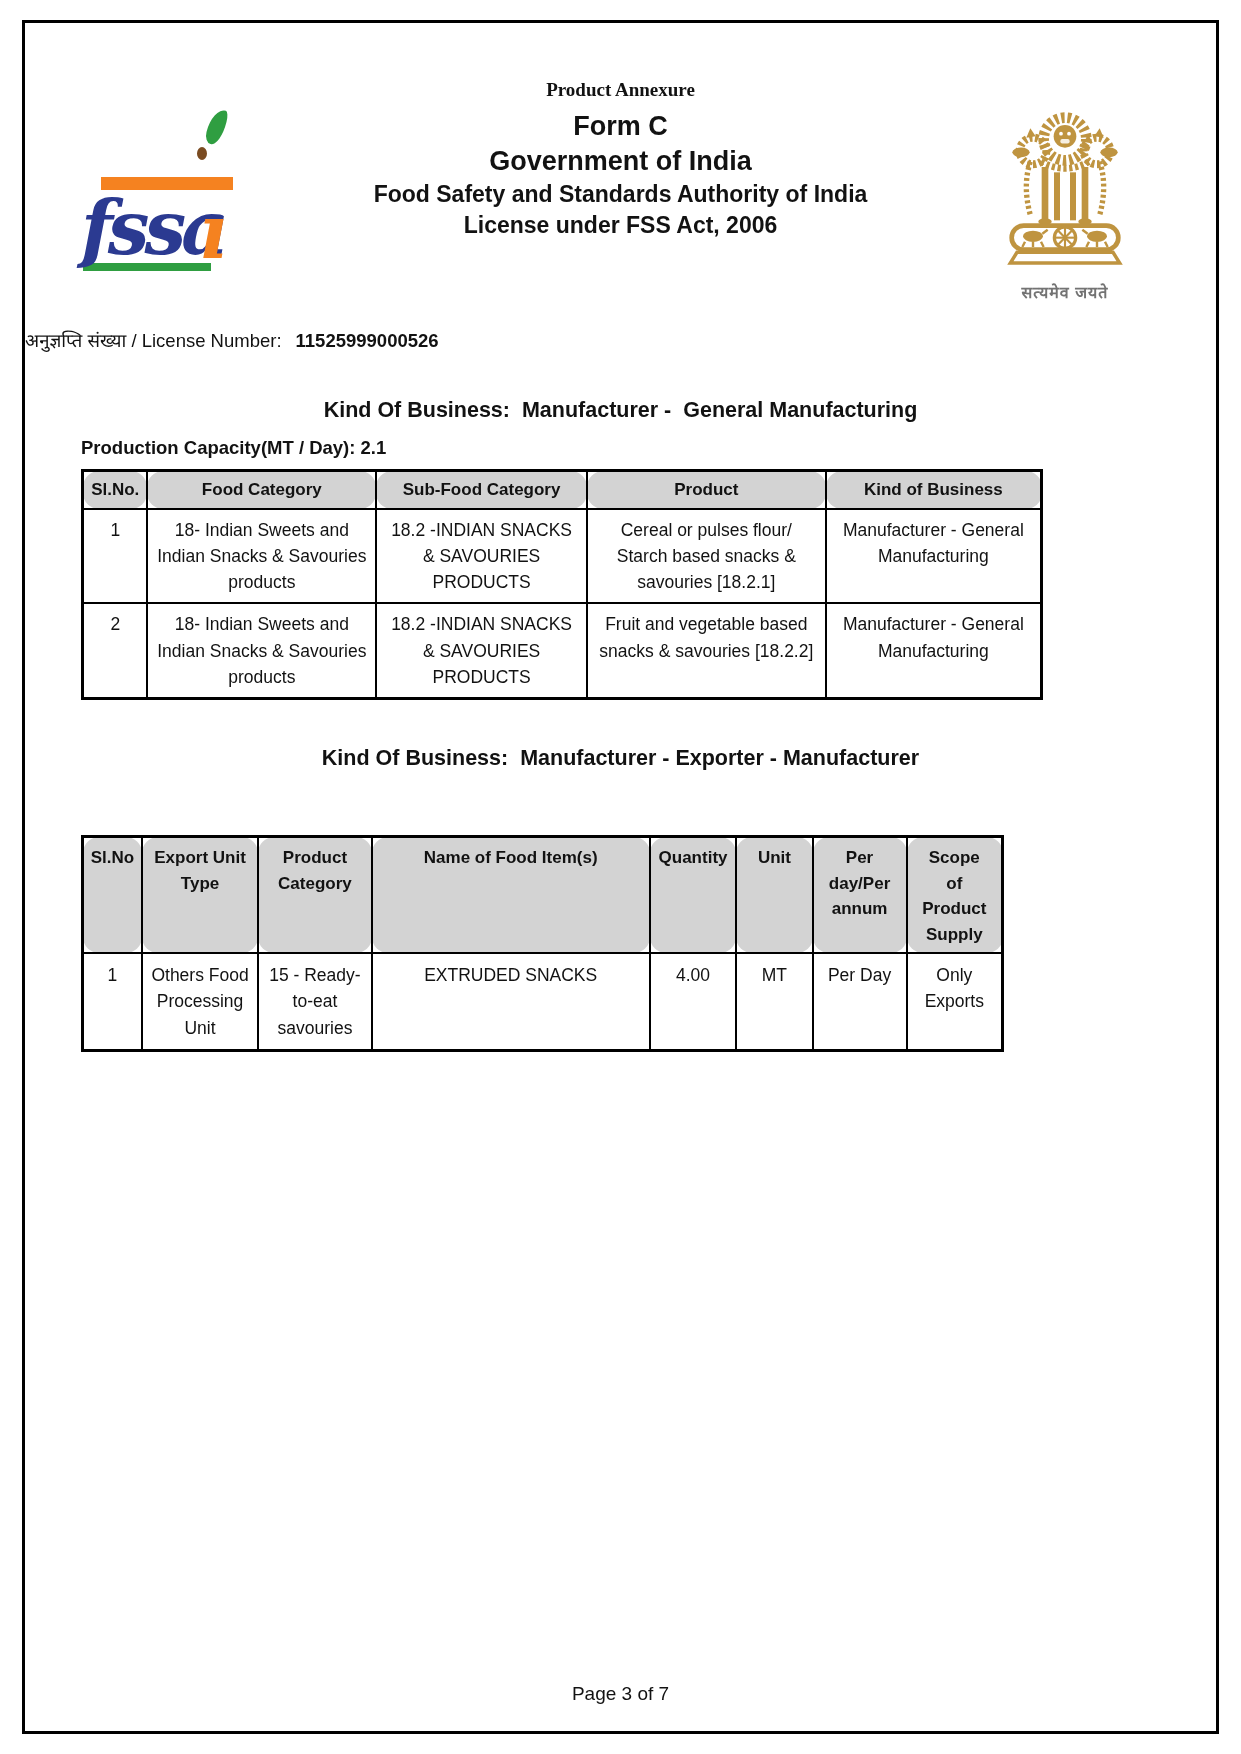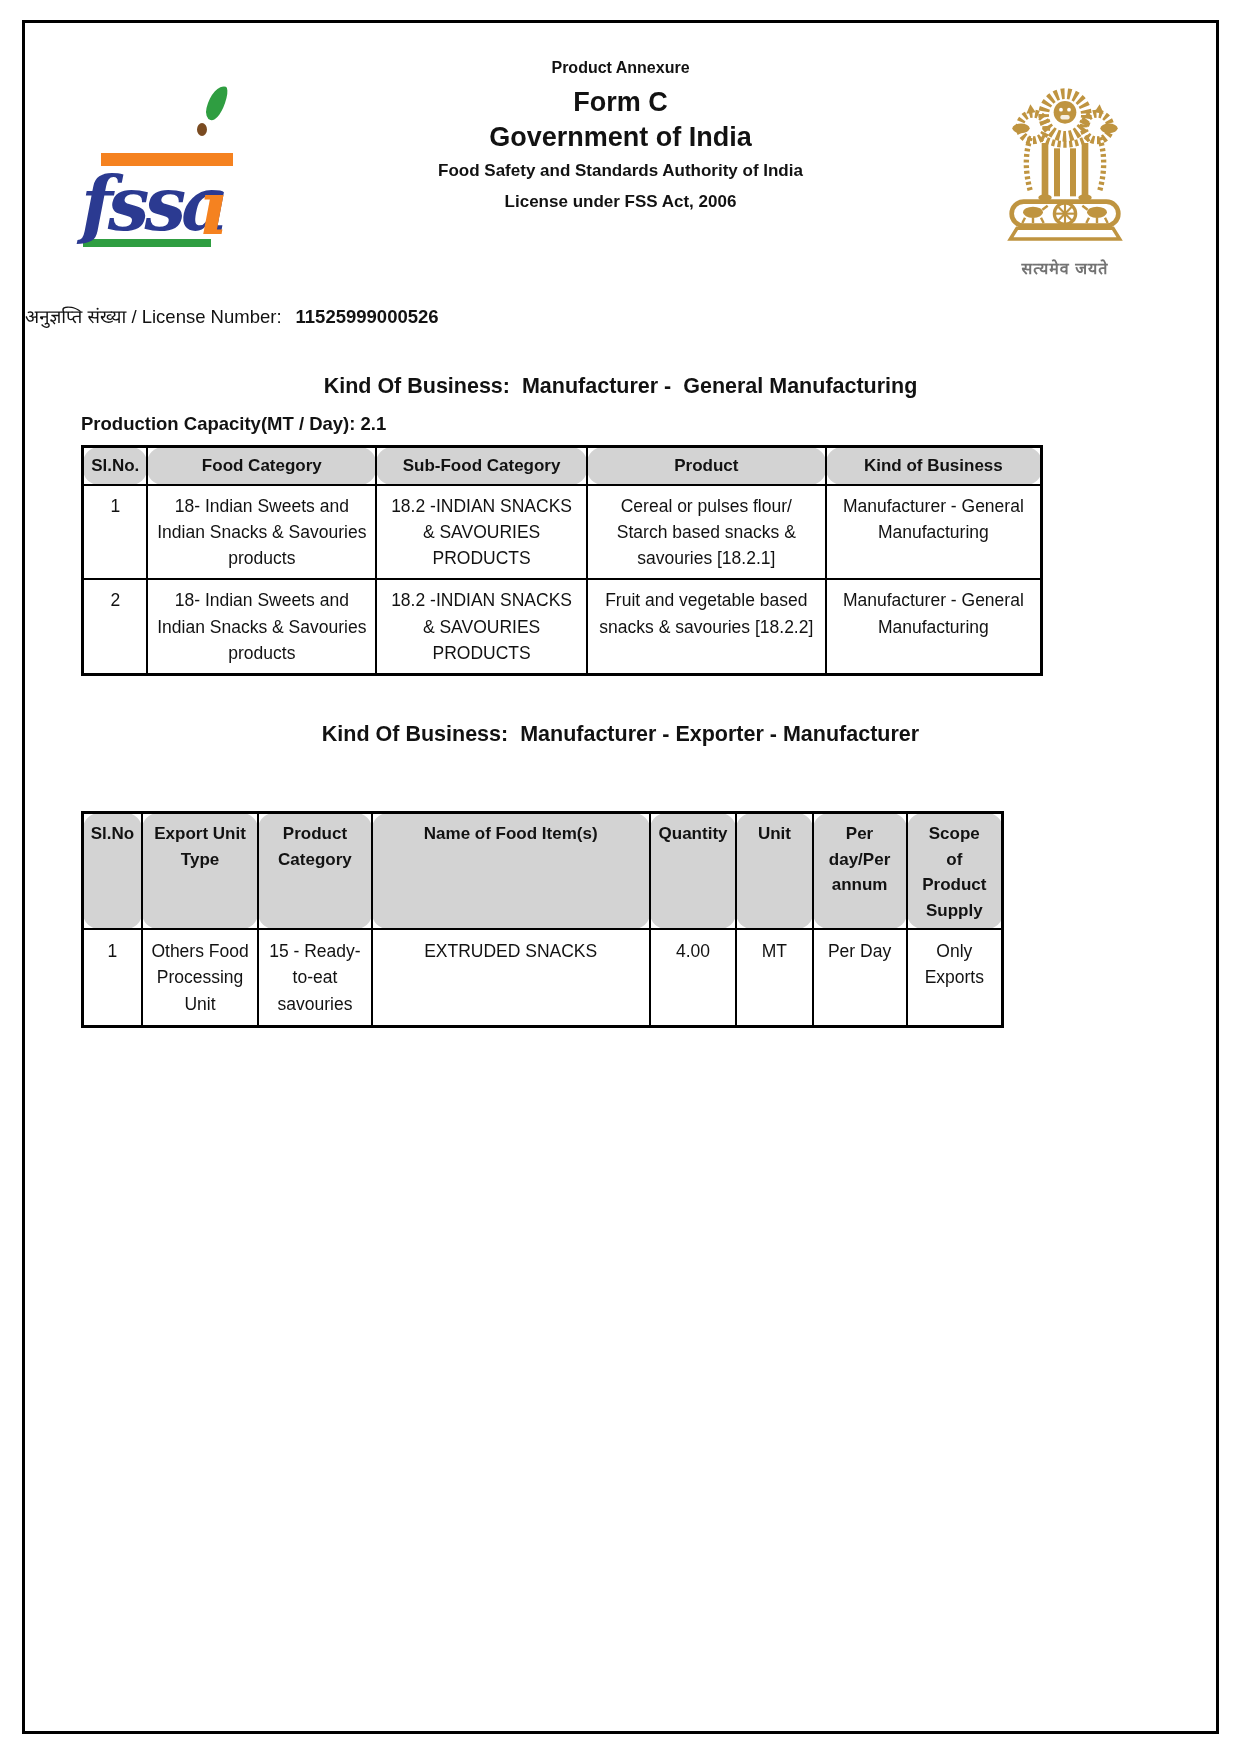--- a/index.html
+++ b/index.html
@@ -5,25 +5,25 @@
   html,body{margin:0;padding:0;background:#fff;}
   body{
     width:1241px;height:1754px;position:relative;
     font-family:"Liberation Sans","DejaVu Sans",sans-serif;
     color:#121212;
   }
   .page{
     position:absolute;left:22px;top:20px;right:22px;bottom:20px;
     border:3px solid #000;background:#fff;overflow:hidden;
   }
-  .doc-title{margin-top:36px;text-align:center;font-size:16px;font-weight:bold;}
+  .doc-title{margin-top:56px;text-align:center;font-size:19px;font-weight:bold;font-family:Liberation Serif, serif;}
   .header{position:relative;height:196px;margin-top:6px;}
   .center-head{text-align:center;padding-top:2px;}
   .form-title,.gov-title{font-size:27px;font-weight:bold;line-height:35px;}
-  .authority,.license-act{font-size:17px;font-weight:bold;line-height:31px;}
+  .authority,.license-act{font-size:23px;font-weight:bold;line-height:31px;}
 
   
   .fssai-logo{position:absolute;left:52px;top:4px;width:158px;height:160px;}
   .fssai-bar-orange{position:absolute;left:24px;top:66px;width:132px;height:13px;background:#f58220;}
   .fssai-bar-green{position:absolute;left:6px;bottom:0;width:128px;height:8px;background:#2f9e41;}
   .fssai-fssa{position:absolute;left:4px;bottom:6px;font-family:"DejaVu Serif",serif;
     font-style:italic;font-weight:bold;font-size:74px;line-height:74px;color:#2b3a91;letter-spacing:-5px;z-index:2;}
   .fssai-i{position:absolute;right:8px;bottom:2px;font-family:"DejaVu Serif",serif;
     font-style:italic;font-weight:bold;font-size:74px;line-height:74px;color:#f58220;z-index:2;}
   .fssai-leaf{position:absolute;right:10px;top:-2px;width:17px;height:36px;background:#2f9e41;
@@ -195,14 +195,15 @@
         <td>15 - Ready-to-eat savouries</td>
         <td>EXTRUDED SNACKS</td>
         <td>4.00</td>
         <td>MT</td>
         <td>Per Day</td>
         <td>Only Exports</td>
       </tr>
     </tbody>
   </table>
 
+  <div class="page-number">Page 3 of 7</div>
 
 </div>
 
 </body></html>

